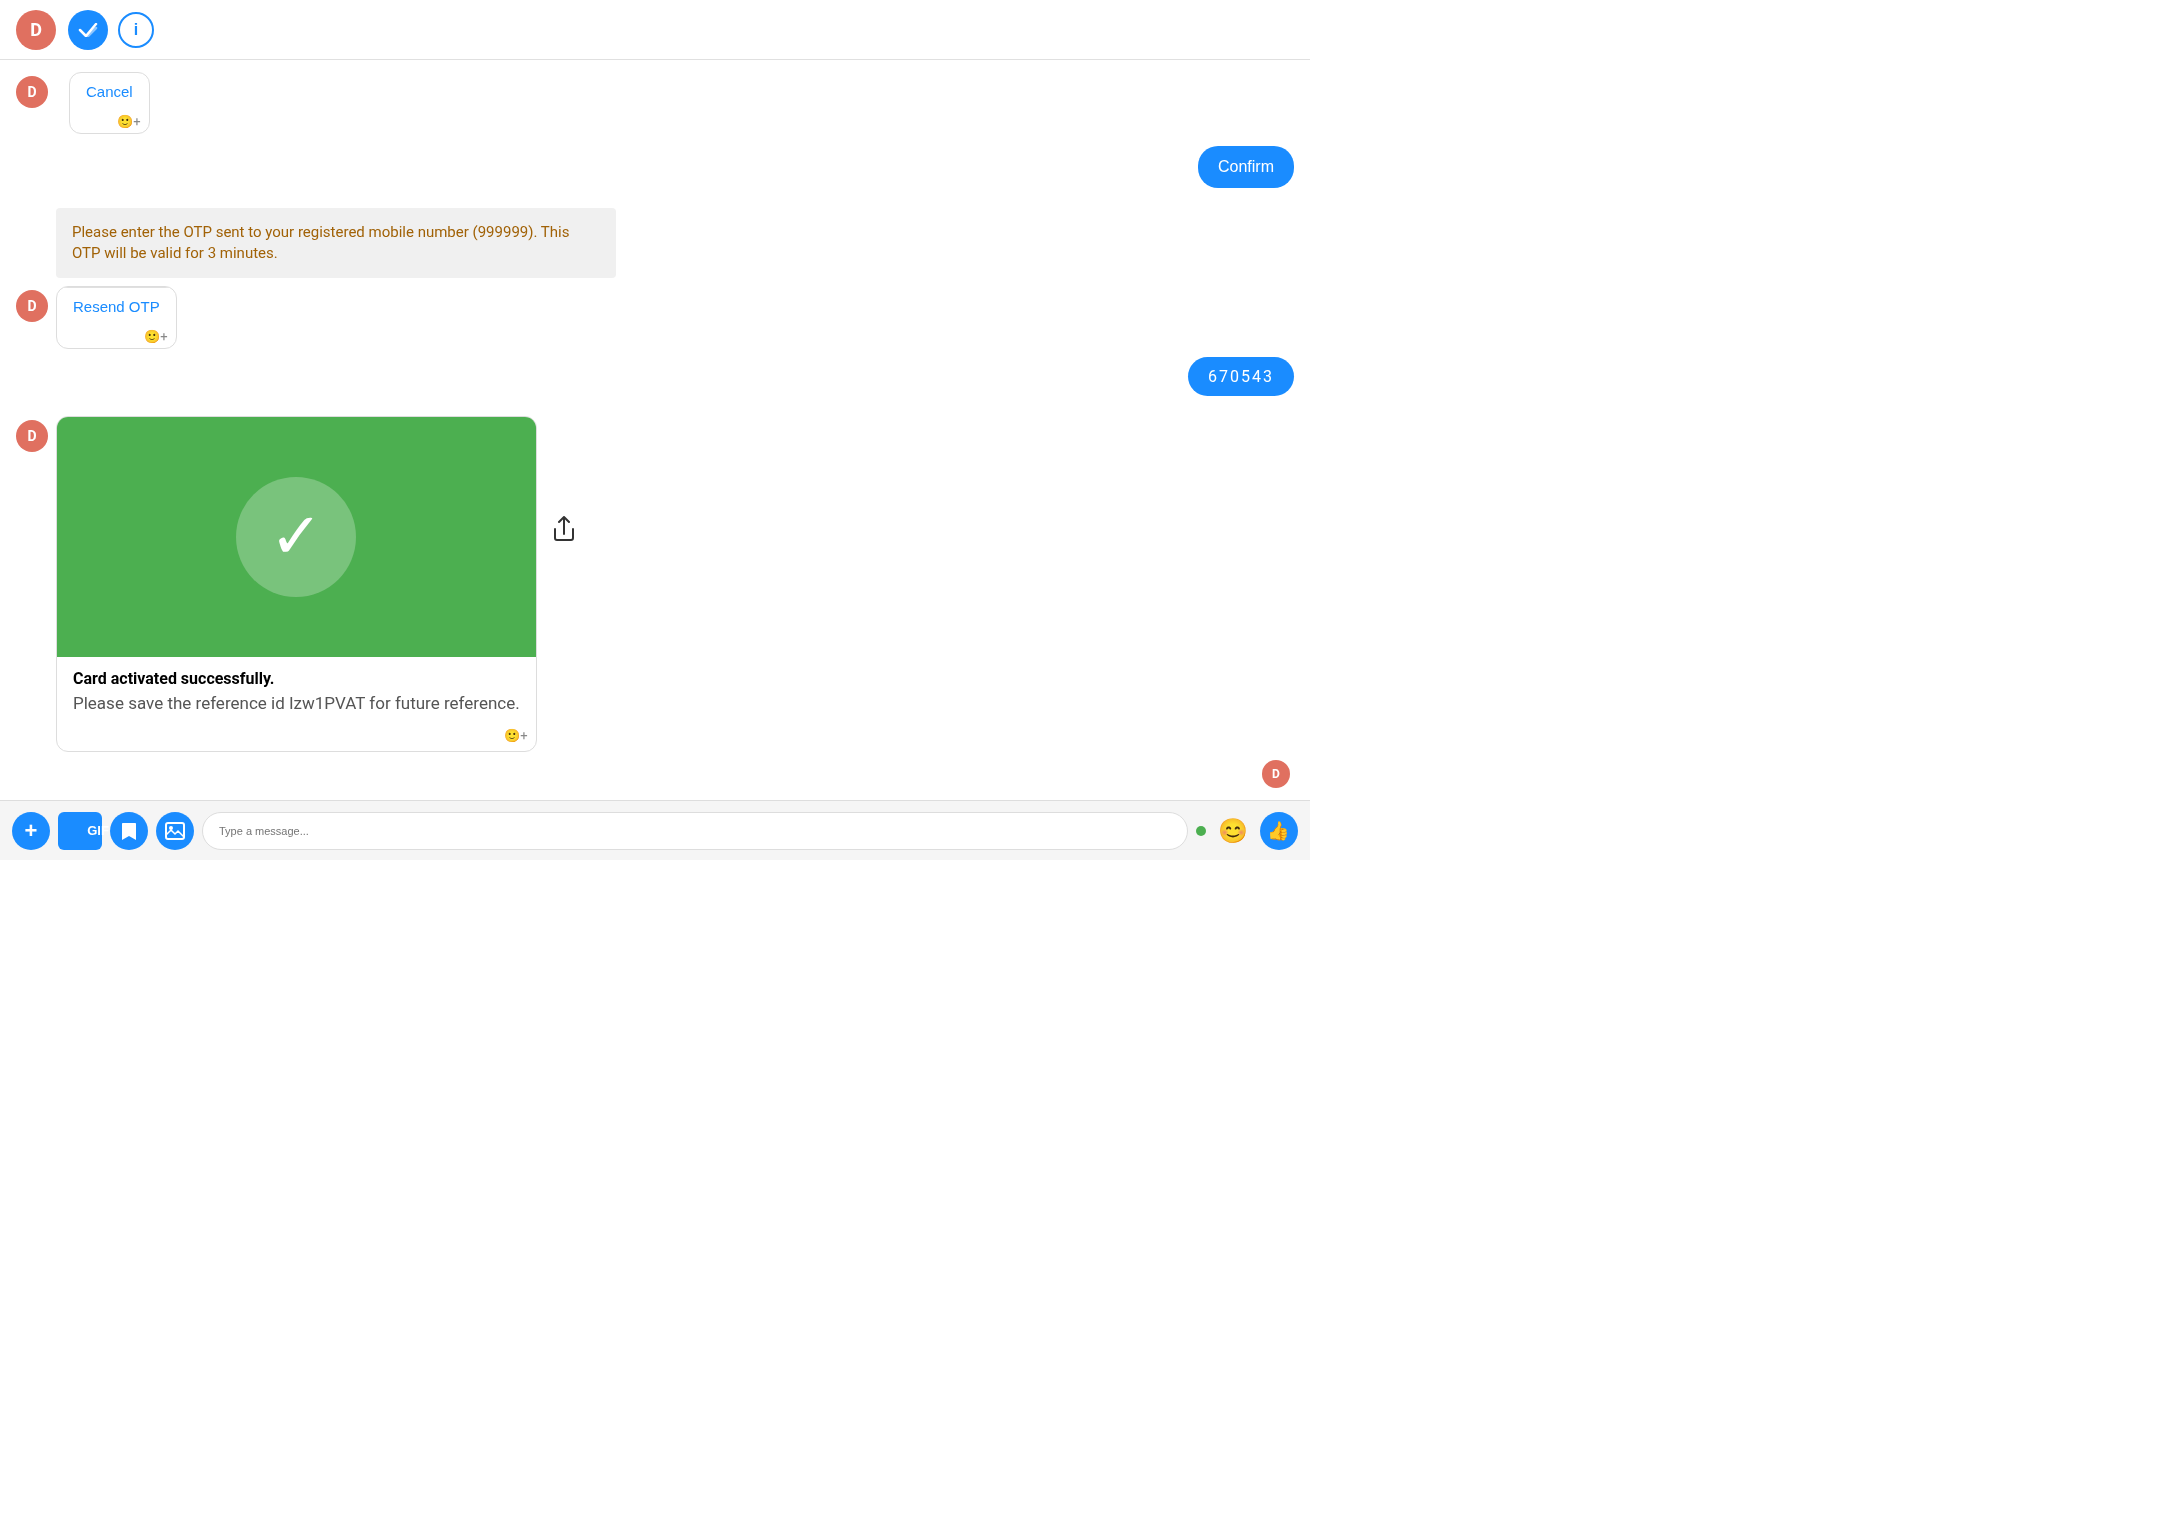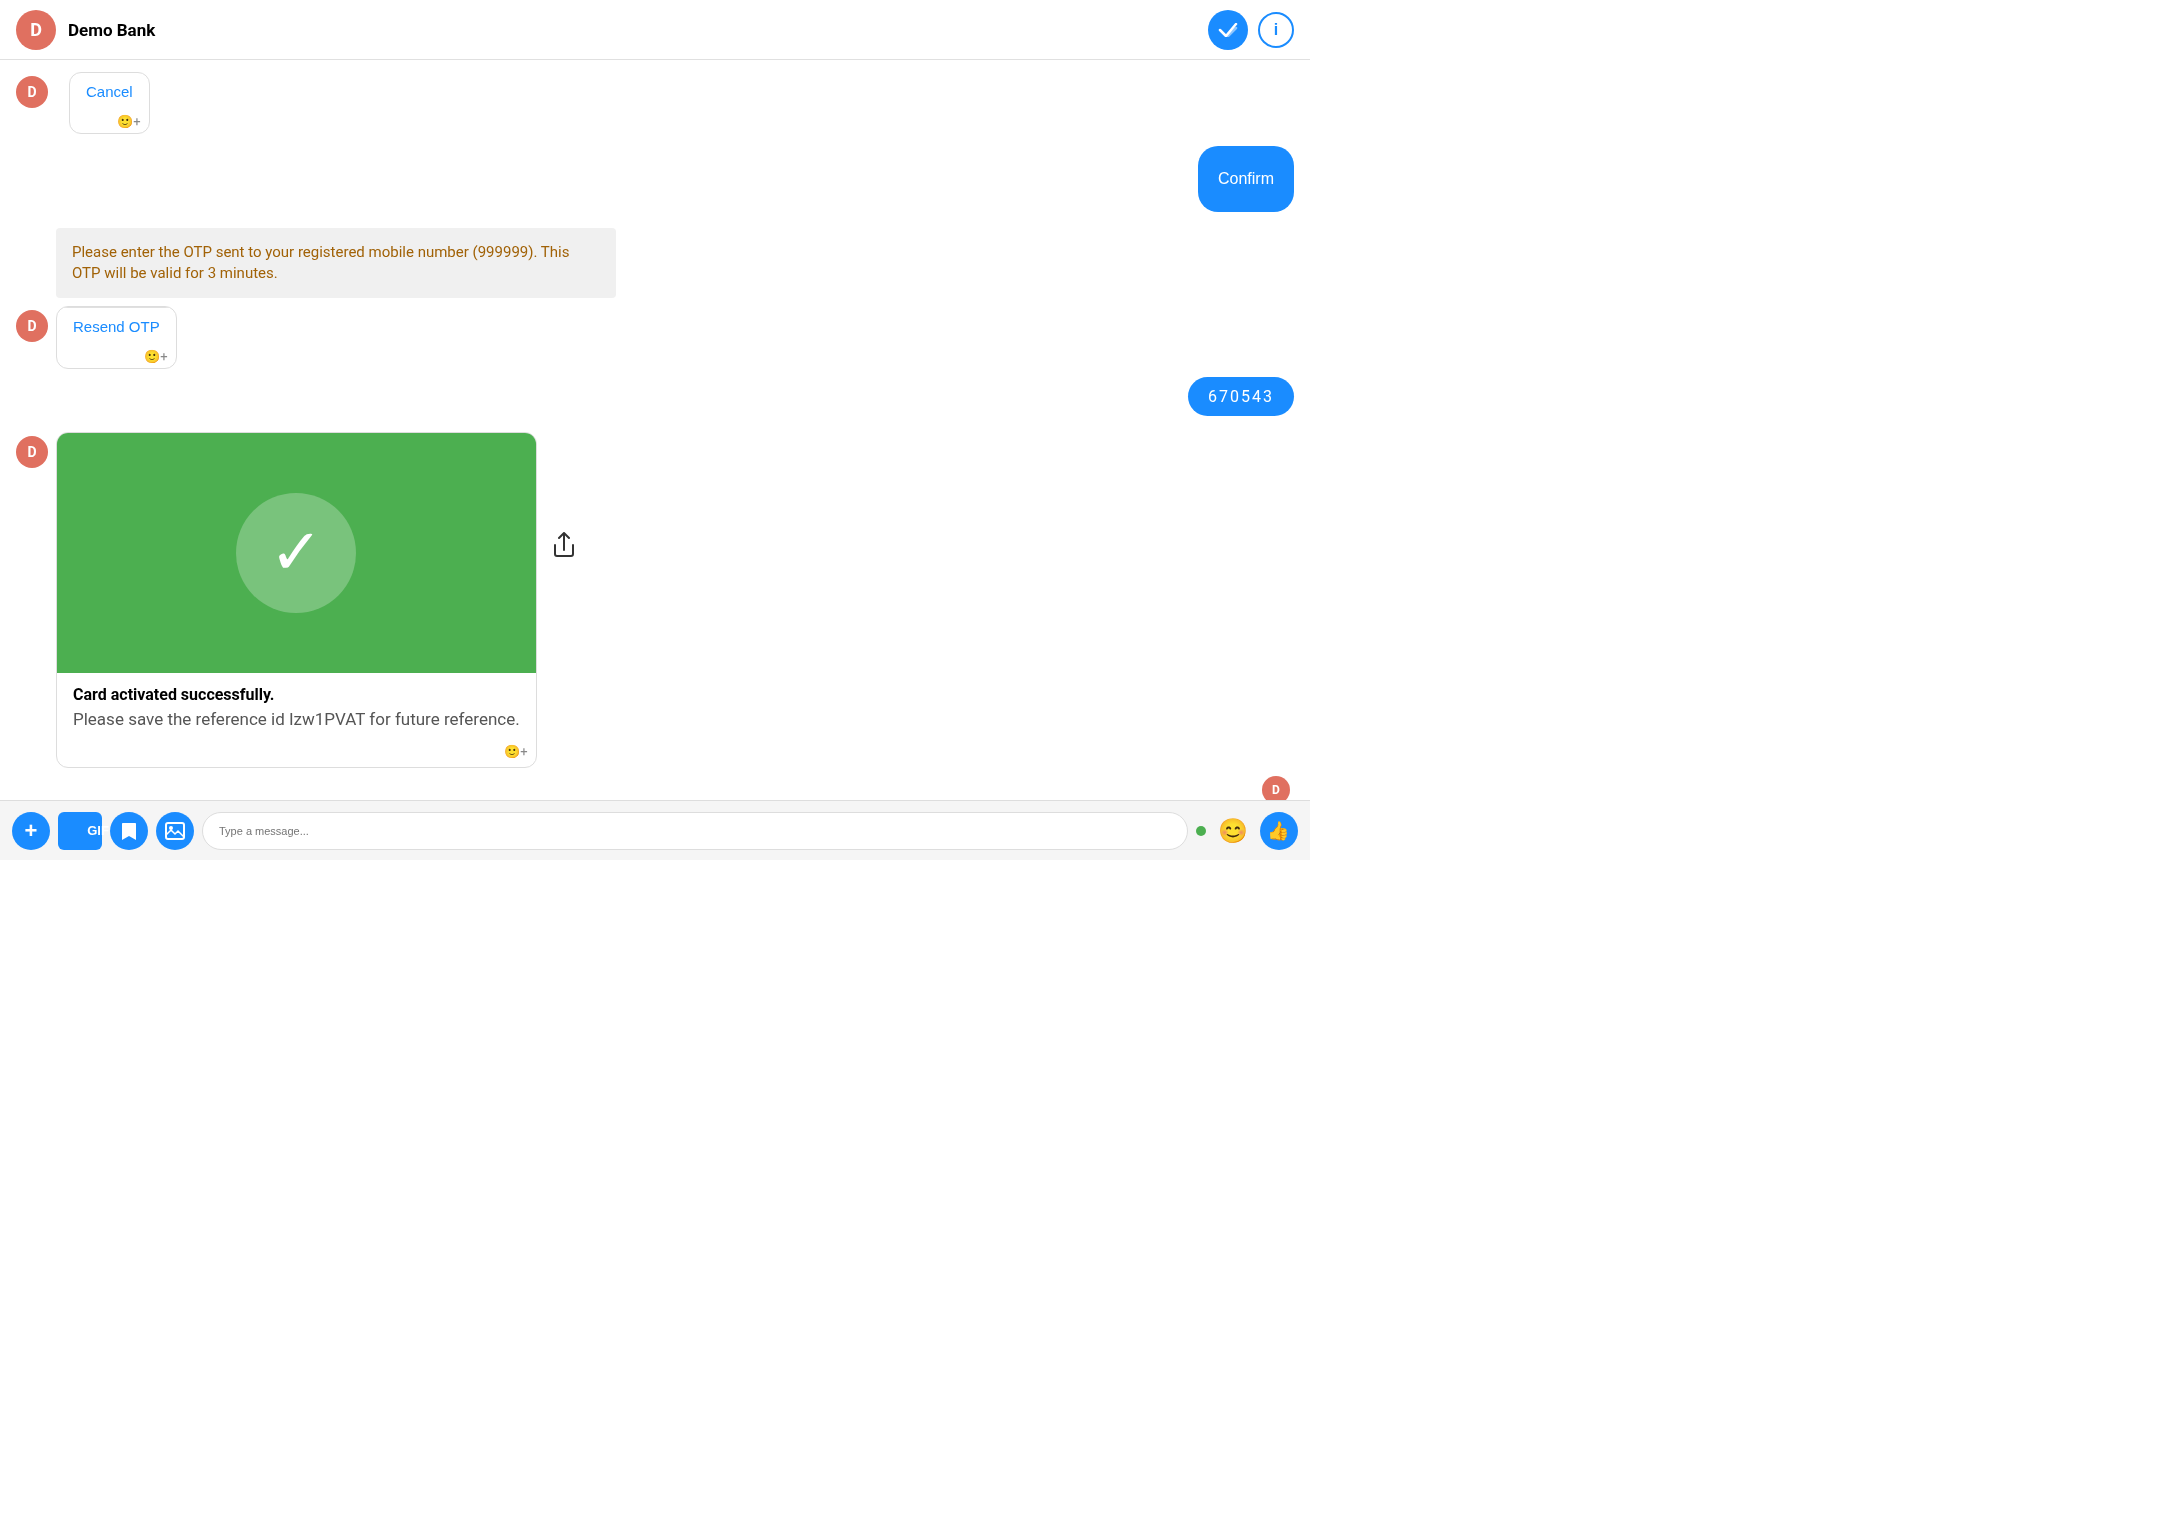--- a/index.html
+++ b/index.html
@@ -137,21 +137,21 @@
       padding: 4px 8px;
       color: #888;
       font-size: 13px;
     }
 
     
     .confirm-bubble {
       background: #1a8cff;
       color: #fff;
       border-radius: 20px;
-      padding: 24px 20px;
+      padding: 12px 20px;
       font-size: 16px;
       cursor: pointer;
       border: none;
       margin-top: 4px;
     }
 
     
     .otp-text-bubble {
       background: #f0f0f0;
       border-radius: 4px;
@@ -357,21 +357,20 @@
       align-items: center;
       justify-content: center;
       margin-left: 4px;
     }
   </style>
 </head>
 <body>
 
 <div class="header">
   <div class="header-avatar">D</div>
-  <span class="header-title">Demo Bank</span>
   <div class="header-actions">
     <button class="header-check-btn">
       <svg width="20" height="14" viewBox="0 0 20 14" fill="none" xmlns="http://www.w3.org/2000/svg">
         <path d="M2 7L8 13L18 1" stroke="white" stroke-width="2.5" stroke-linecap="round" stroke-linejoin="round"></path>
         <path d="M10 13L18 5" stroke="white" stroke-width="2.5" stroke-linecap="round" stroke-linejoin="round" opacity="0.5"></path>
       </svg>
     </button>
     <button class="header-info-btn">i</button>
   </div>
 </div>

